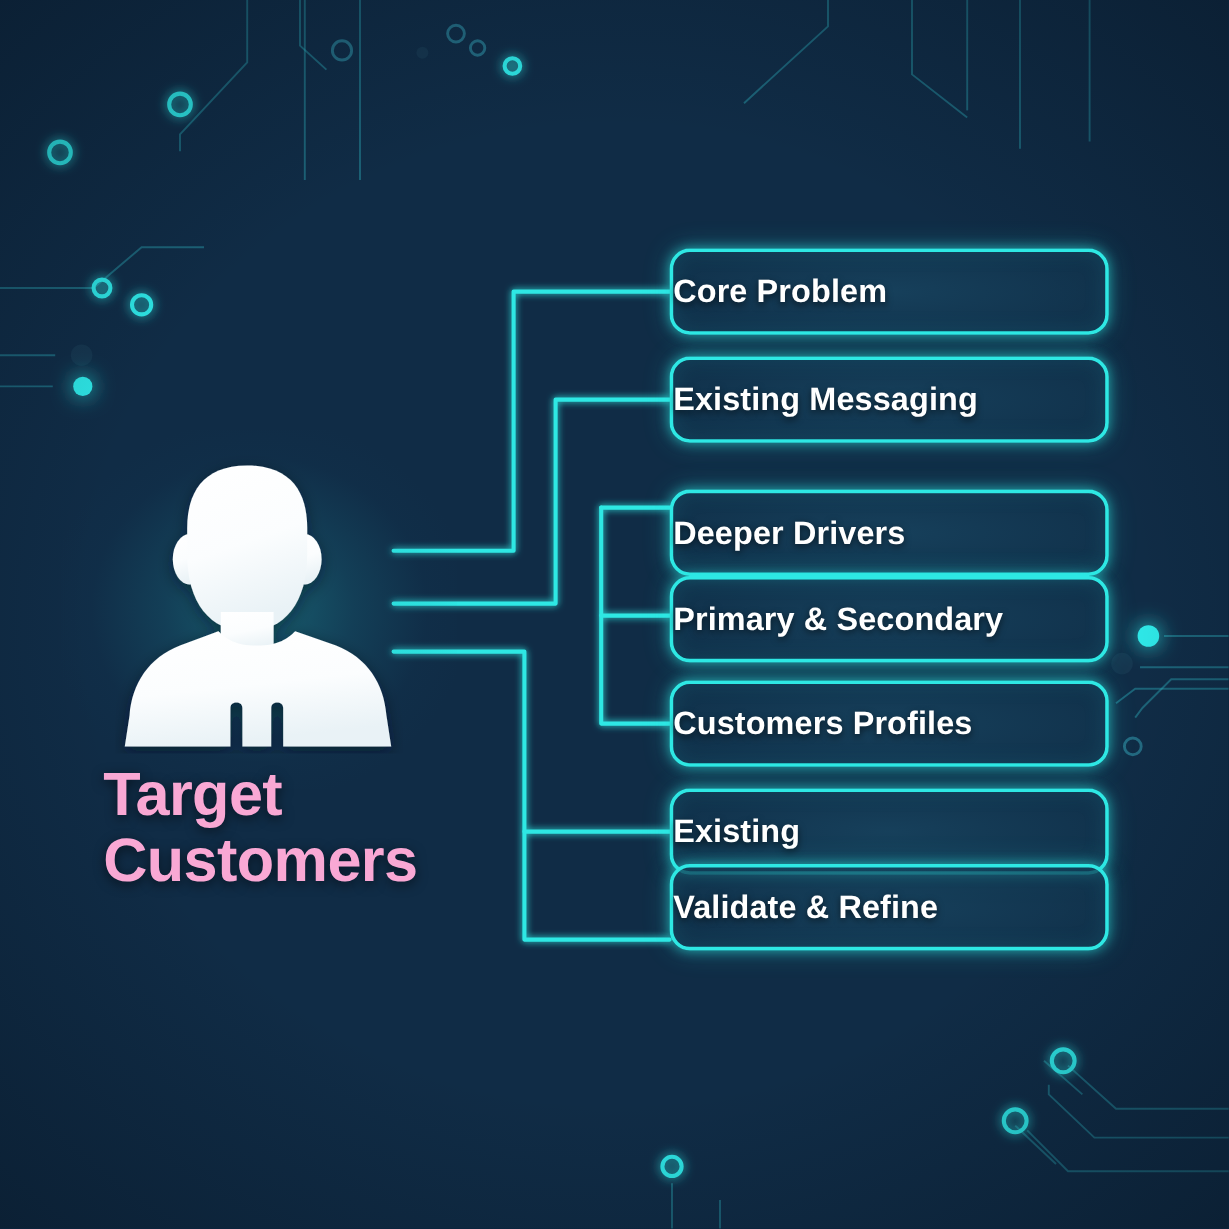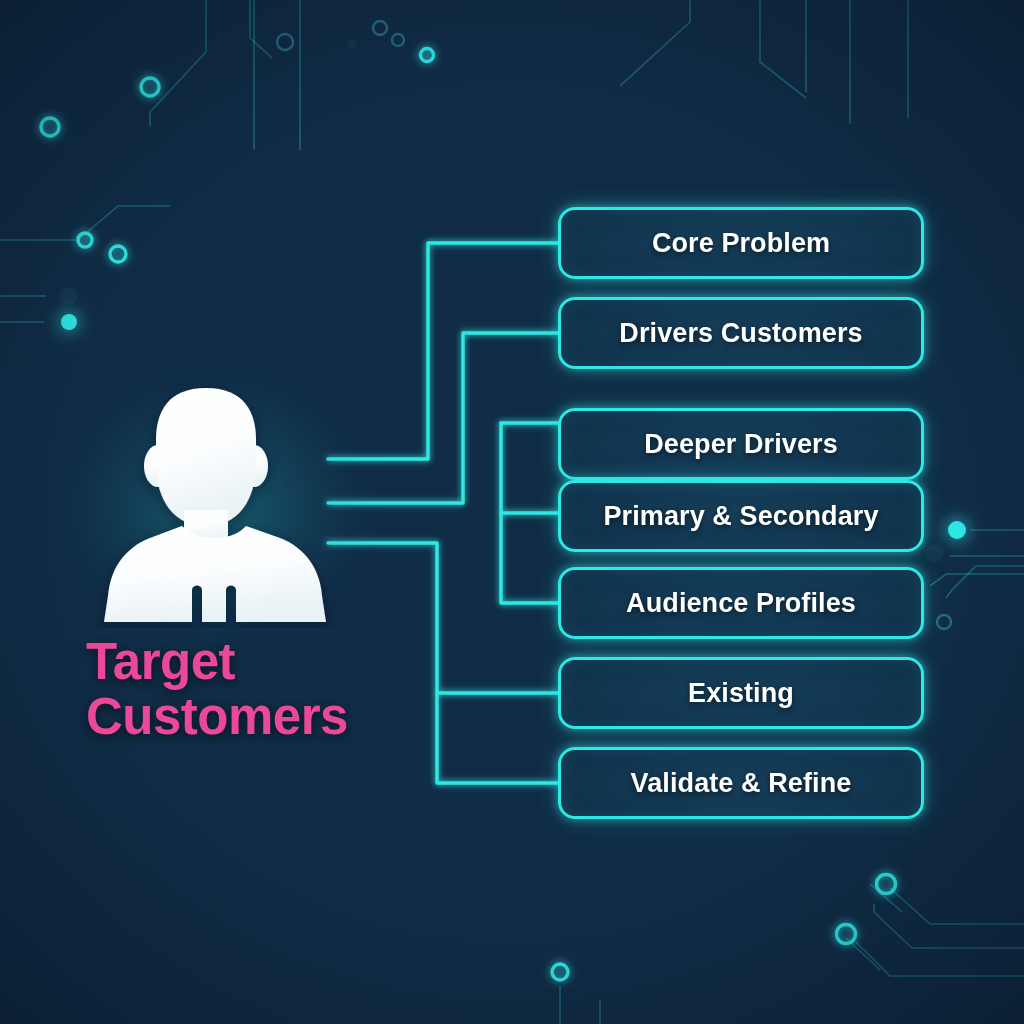--- a/index.html
+++ b/index.html
@@ -76,21 +76,21 @@
     inset: 0;
   }
 
   
   #headline {
     position: absolute;
     left: 86px;
     top: 634px;
     width: 420px;
     z-index: 5;
-    color: #ec4899;
+    color: #f9a8d4;
     font-size: 51px;
     font-weight: bold;
     line-height: 1.08;
     letter-spacing: -0.5px;
     text-shadow: 0 3px 10px rgba(0,0,0,0.55);
   }
   #headline .ln { display: block; white-space: nowrap; }
 
   
   #boxes {
@@ -111,21 +111,21 @@
       radial-gradient(ellipse 120% 150% at 50% 50%,
         rgba(26,76,104,0.62) 0%,
         rgba(17,52,78,0.72) 45%,
         rgba(11,36,58,0.86) 100%);
     box-shadow:
       0 0 10px rgba(46,232,228,0.55),
       0 0 22px rgba(46,232,228,0.28),
       inset 0 0 18px rgba(36,180,195,0.16);
     display: flex;
     align-items: center;
-    justify-content: center;
+    justify-content: flex-start;
   }
   .node-box .node-label {
     color: #ffffff;
     font-size: 27px;
     font-weight: bold;
     letter-spacing: 0.1px;
     white-space: nowrap;
     text-shadow: 0 2px 6px rgba(0,0,0,0.6);
   }
 </style>
@@ -294,32 +294,32 @@
   <div id="headline">
     <span class="ln">Target</span>
     <span class="ln">Customers</span>
   </div>
 
   <div id="boxes">
     <div class="node-box" style="top:207px">
       <span class="node-label">Core Problem</span>
     </div>
     <div class="node-box" style="top:297px">
-      <span class="node-label">Drivers Customers</span>
+      <span class="node-label">Existing Messaging</span>
     </div>
     <div class="node-box" style="top:408px">
       <span class="node-label">Deeper Drivers</span>
     </div>
     <div class="node-box" style="top:480px">
       <span class="node-label">Primary &amp; Secondary</span>
     </div>
     <div class="node-box" style="top:567px">
-      <span class="node-label">Audience Profiles</span>
+      <span class="node-label">Customers Profiles</span>
     </div>
     <div class="node-box" style="top:657px">
       <span class="node-label">Existing</span>
     </div>
-    <div class="node-box" style="top:747px">
+    <div class="node-box" style="top:720px">
       <span class="node-label">Validate &amp; Refine</span>
     </div>
   </div>
 
 </div>
 
 </body></html>

